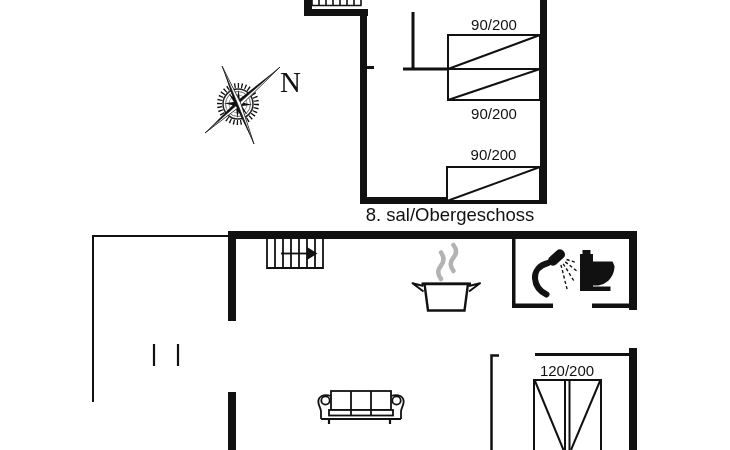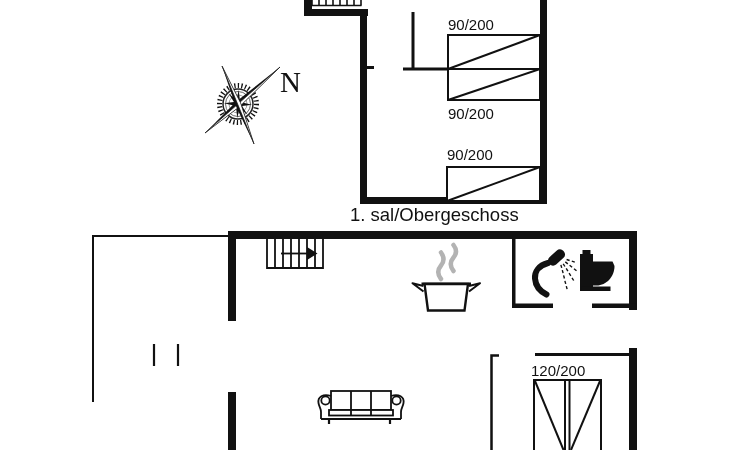--- a/index.html
+++ b/index.html
@@ -1,21 +1,21 @@
 <!DOCTYPE html>
 <html><head>
 <meta charset="utf-8">
 <style>
   html,body{margin:0;padding:0;background:#fff;}
   .canvas{
     position:relative;width:730px;height:450px;background:#fff;overflow:hidden;
     font-family:"Liberation Sans",sans-serif;color:#111;
   }
   .plan-svg{position:absolute;left:0;top:0;width:730px;height:450px;}
-  .lbl{position:absolute;color:#111;white-space:nowrap;line-height:1;}
+  .lbl{position:absolute;color:#111;text-align:center;white-space:nowrap;line-height:1;}
   .lbl-size{font-size:15px;}
   .lbl-90-1{left:448px;top:17px;width:92px;}
   .lbl-90-2{left:448px;top:106px;width:92px;}
   .lbl-90-3{left:447px;top:147px;width:93px;}
   .lbl-160{left:531px;top:363px;width:72px;}
   .caption{left:350px;top:206px;width:200px;font-size:18.5px;}
   .compass-n{left:280px;top:68px;font-size:29px;font-family:"Liberation Serif",serif;text-align:left;}
 </style>
 </head>
 <body>
@@ -162,16 +162,16 @@
       <circle cx="396.5" cy="400.5" r="4.2" fill="none"></circle>
       <line x1="321" y1="419" x2="401" y2="419"></line>
       <line x1="329" y1="419" x2="329" y2="424" stroke-width="2.2"></line>
       <line x1="390" y1="419" x2="390" y2="424" stroke-width="2.2"></line>
     </g>
   </svg>
 
   <div class="lbl lbl-size lbl-90-1">90/200</div>
   <div class="lbl lbl-size lbl-90-2">90/200</div>
   <div class="lbl lbl-size lbl-90-3">90/200</div>
-  <div class="lbl caption">1. sal/Obergeschoss</div>
+  <div class="lbl caption">8. sal/Obergeschoss</div>
   <div class="lbl lbl-size lbl-160">120/200</div>
   <div class="lbl compass-n">N</div>
 </div>
 
 </body></html>

